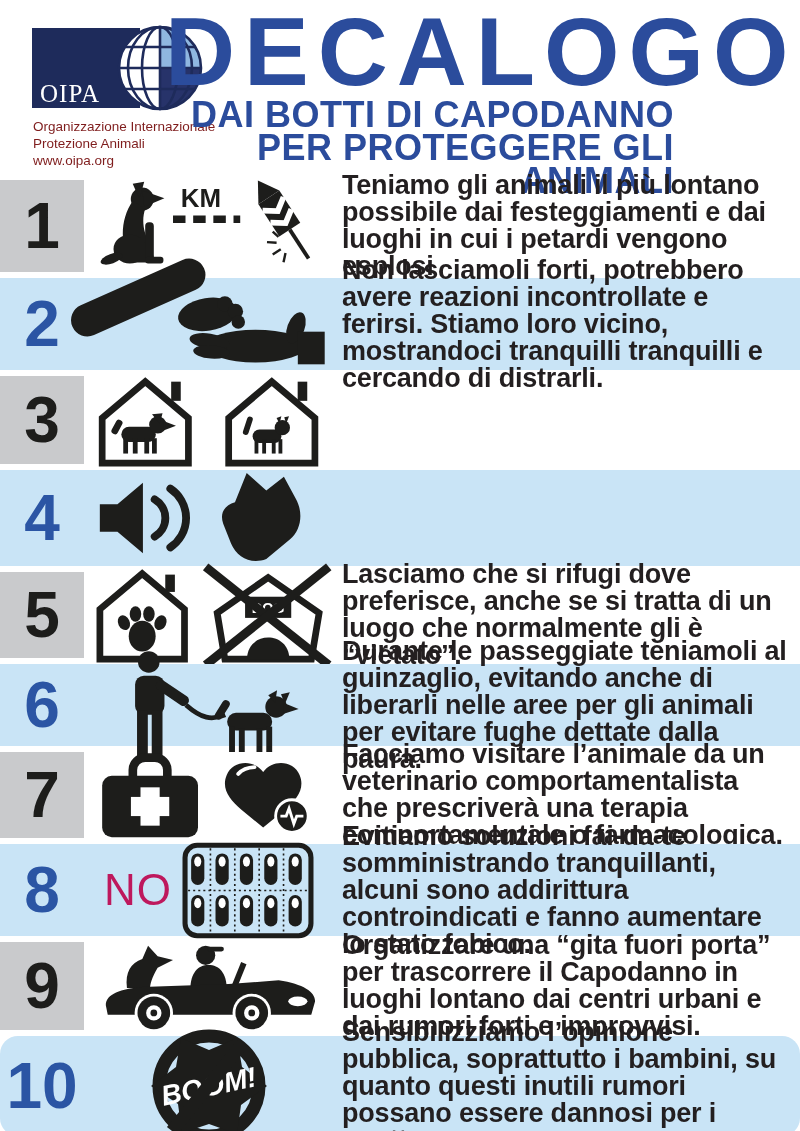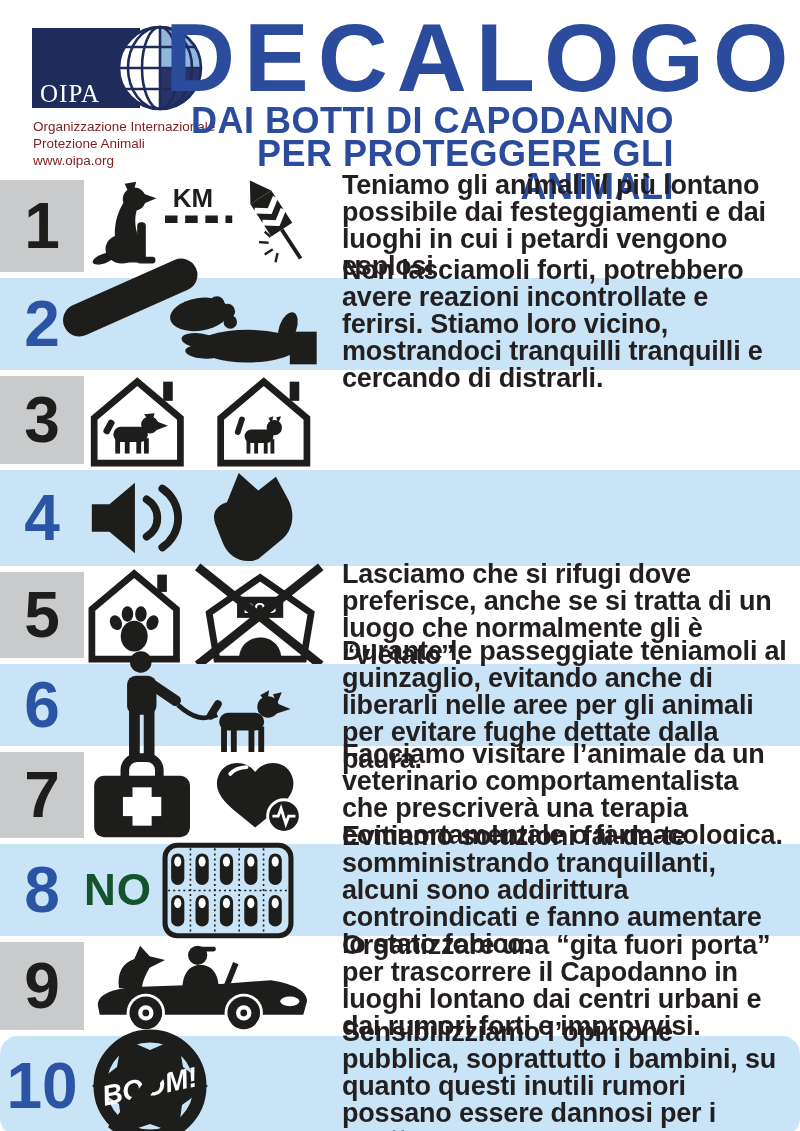--- a/index.html
+++ b/index.html
@@ -4,43 +4,43 @@
 <style>
   html,body{margin:0;padding:0;background:#ffffff;}
   .poster{
     position:relative;width:800px;height:1131px;background:#ffffff;
     font-family:"Liberation Sans", sans-serif;color:#231f20;overflow:hidden;
   }
   
   .header{position:relative;width:680px;height:180px;background:#ffffff;}
   .logo-wrap{position:absolute;left:30px;top:24px;width:200px;height:95px;}
   .org-lines{position:absolute;left:33px;top:118px;font-size:13.5px;line-height:17px;color:#7f1d1d;font-weight:400;}
-  .title-block{position:absolute;left:165px;right:6px;top:12px;text-align:right;}
+  .title-block{position:absolute;left:165px;right:6px;top:6px;text-align:right;}
   .main-title{
     font-size:97px;line-height:92px;font-weight:700;letter-spacing:9px;
     color:#2b4c9c;white-space:nowrap;
   }
   .sub-title{font-size:36px;line-height:33px;font-weight:700;color:#2b4c9c;letter-spacing:0.5px;}
   
   .row{display:flex;align-items:center;width:800px;margin-bottom:6px;position:relative;}
   .row:last-child{margin-bottom:0;}
   .row.even{background:#c9e4f6;}
   .r1{height:92px;} .r2{height:92px;} .r3{height:88px;} .r4{height:96px;} .r5{height:86px;}
   .r6{height:82px;} .r7{height:86px;} .r8{height:92px;} .r9{height:88px;} .r10{height:100px;border-radius:18px;}
   .num-cell{width:84px;height:100%;flex:0 0 84px;display:flex;align-items:center;justify-content:center;}
   .row.odd .num-cell{background:#c9cacc;}
   .num{font-size:64px;font-weight:700;line-height:1;}
   .row.odd .num{color:#1d1d1b;}
   .row.even .num{color:#2b55a4;}
-  .icon-cell{width:250px;flex:0 0 250px;display:flex;align-items:center;overflow:visible;}
+  .icon-cell{width:250px;flex:0 0 250px;display:flex;align-items:center;justify-content:center;overflow:visible;}
   .text-cell{flex:1 1 auto;padding:4px 12px 4px 8px;}
   .text-cell p{
     margin:0;font-size:27px;line-height:27px;font-weight:700;letter-spacing:-0.2px;color:#231f20;
   }
-  .no-label{font-size:44px;font-weight:700;color:#14532d;margin-right:10px;letter-spacing:1px;}
+  .no-label{font-size:44px;font-weight:400;color:#be185d;margin-right:10px;letter-spacing:1px;}
   svg{display:block;}
   .ic{overflow:visible;}
 </style>
 </head>
 <body>
 
 <div class="poster">
 
   <div class="header">
     <div class="logo-wrap">

